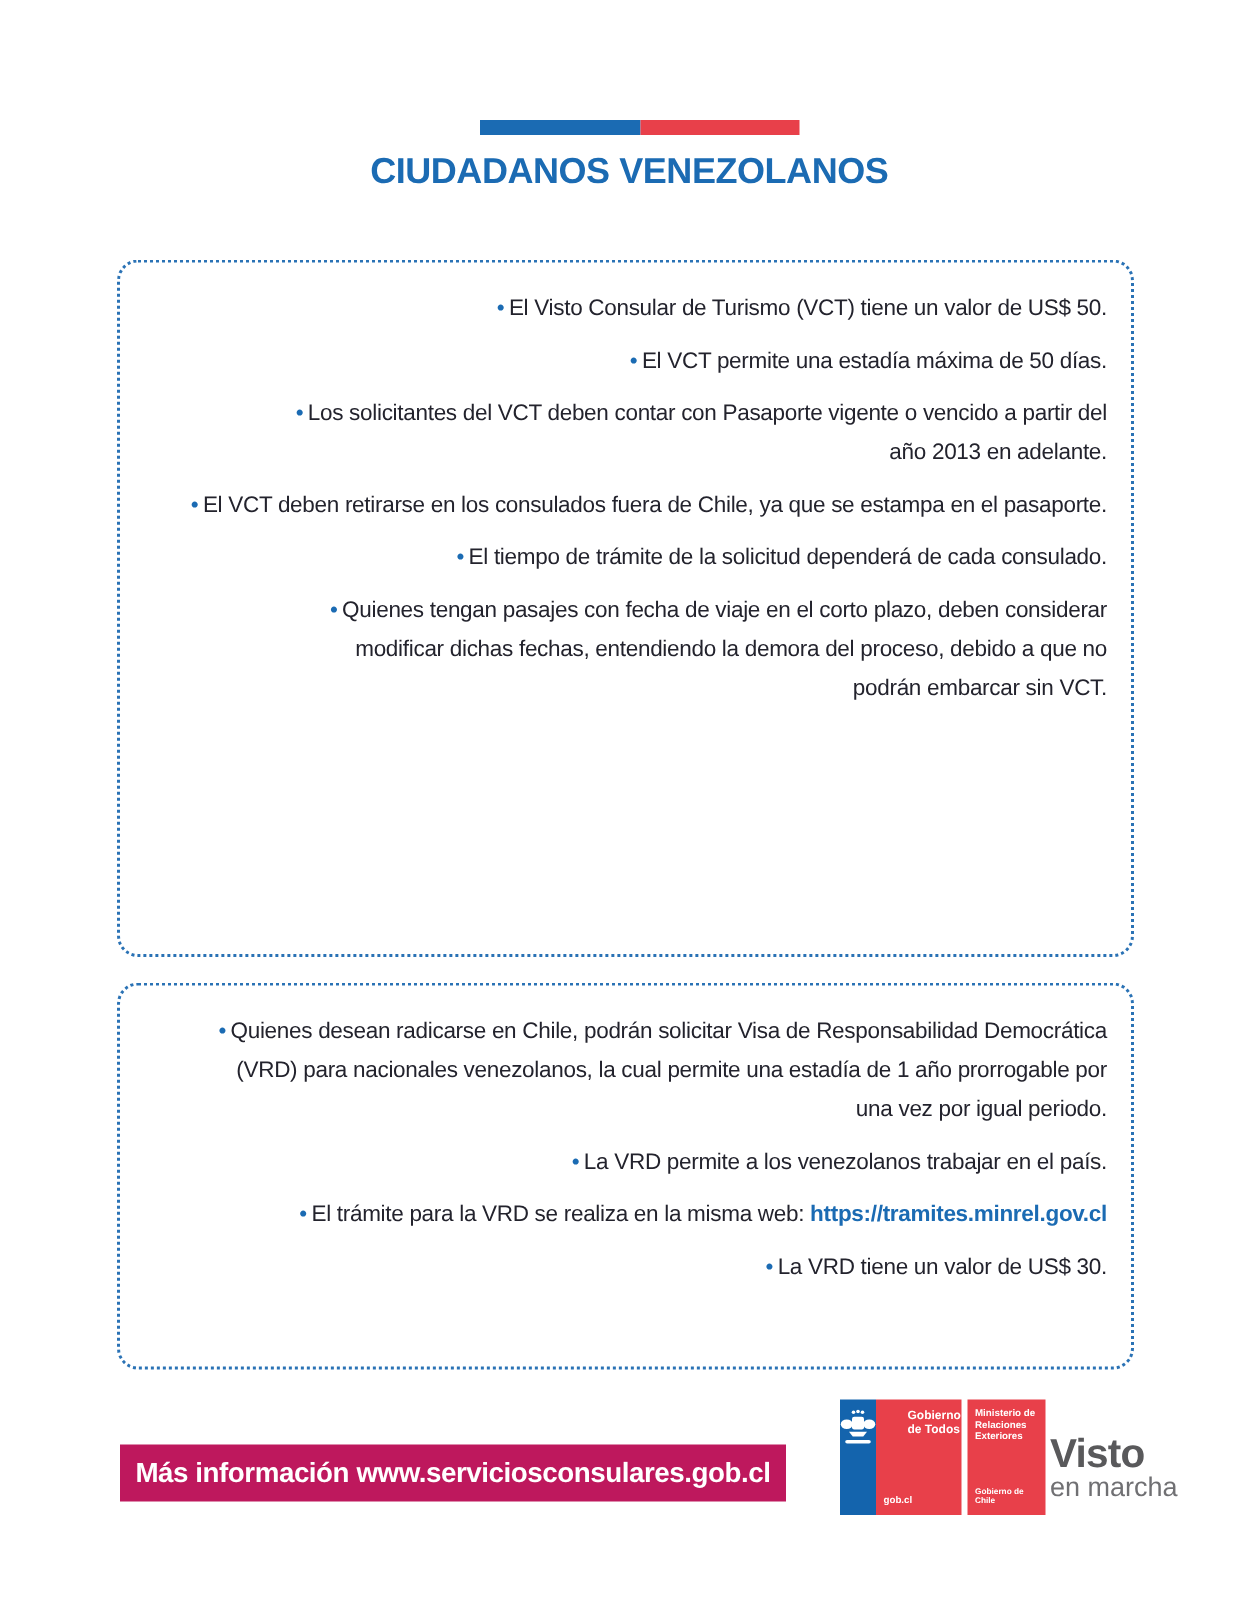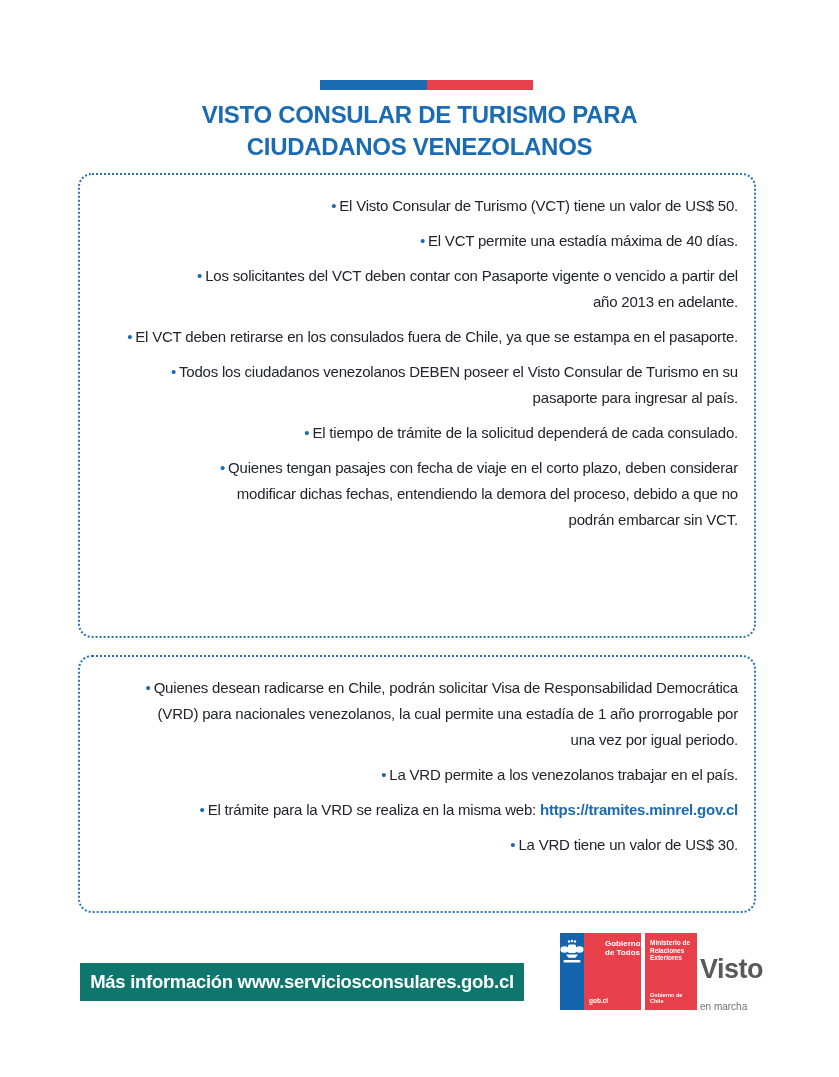--- a/index.html
+++ b/index.html
@@ -22,69 +22,66 @@
   #box-vct { top:173px; height:465px; }
   #box-vrd { top:655px; height:258px; }
   .box h2 { color:#ee4355; font-size:19.5px; line-height:26px; margin:0 0 12px 0; letter-spacing:-0.2px; font-weight:bold; }
   .box p  { color:#23232d; font-size:15px; line-height:26px; margin:0 0 9px 0; letter-spacing:-0.2px;text-align:right; }
   .bullet-dot { color:#1b6bb3; margin-right:3px; }
   .bullet-text { white-space:pre-line; }
   a.lnk { color:#1b6bb3; font-weight:bold; text-decoration:none; }
   a.lnk-block { display:block; }
 
   
-  .banner { position:absolute; left:80px; top:963px; width:444px; height:38px; background:#0f766e;
+  .banner { position:absolute; left:80px; top:963px; width:444px; height:38px; background:#be185d;
     color:#fff; font-weight:bold; font-size:18.5px; line-height:38px; text-align:center; letter-spacing:-0.3px; }
 
   
   .logo-gob { position:absolute; left:560px; top:933px; width:77px; height:77px; display:flex; }
   .logo-gob .col-blue { width:32px; background:#1464ad; display:flex; justify-content:center; padding-top:6px; }
   .logo-gob .col-red  { flex:1; background:#e8404a; position:relative; padding:6px 0 0 21px; }
   .gob-line { color:#fff; font-weight:bold; font-size:8px; line-height:9px; }
   .gob-bottom { position:absolute; left:5px; bottom:6px; color:#fff; font-weight:bold; font-size:6.5px; }
 
   .logo-min { position:absolute; left:645px; top:933px; width:52px; height:77px; background:#e8404a;
     padding:6px 0 0 5px; }
   .min-line { color:#fff; font-weight:bold; font-size:6.5px; line-height:7.5px; }
   .min-bottom { position:absolute; left:5px; bottom:6px; color:#fff; font-weight:bold; font-size:5.5px; }
   .logo-min { position:absolute; }
 
   .chile-brand { position:absolute; left:700px; top:956px; }
   .chile-big   { color:#59595b; font-weight:bold; font-size:27px; line-height:27px; letter-spacing:-0.5px; }
-  .chile-small { color:#707073; font-size:10px; line-height:14px; margin-top:17px; }
+  .chile-small { color:#707073; font-size:18px; line-height:14px; margin-top:1px; }
 </style>
 </head>
 <body>
 
 <div class="page">
 
   <div class="flagbar">
     <div class="half-blue"></div>
     <div class="half-red"></div>
   </div>
 
   <div class="main-title">
-    <div>VISTO CONSULAR DE TURISMO PARA</div>
     <div>CIUDADANOS VENEZOLANOS</div>
   </div>
 
   <div class="box" id="box-vct">
 
     <p><span class="bullet-dot">•</span><span class="bullet-text">El Visto Consular de Turismo (VCT) tiene un valor de US$ 50.</span></p>
 
-    <p><span class="bullet-dot">•</span><span class="bullet-text">El VCT permite una estadía máxima de 40 días.</span></p>
+    <p><span class="bullet-dot">•</span><span class="bullet-text">El VCT permite una estadía máxima de 50 días.</span></p>
 
     <p><span class="bullet-dot">•</span><span class="bullet-text">Los solicitantes del VCT deben contar con Pasaporte vigente o vencido a partir del
 año 2013 en adelante.</span></p>
 
 
     <p><span class="bullet-dot">•</span><span class="bullet-text">El VCT deben retirarse en los consulados fuera de Chile, ya que se estampa en el pasaporte.</span></p>
 
-    <p><span class="bullet-dot">•</span><span class="bullet-text">Todos los ciudadanos venezolanos DEBEN poseer el Visto Consular de Turismo en su
-pasaporte para ingresar al país.</span></p>
 
     <p><span class="bullet-dot">•</span><span class="bullet-text">El tiempo de trámite de la solicitud dependerá de cada consulado.</span></p>
 
     <p><span class="bullet-dot">•</span><span class="bullet-text">Quienes tengan pasajes con fecha de viaje en el corto plazo, deben considerar
 modificar dichas fechas,  entendiendo la demora del proceso, debido a que no
 podrán embarcar sin VCT.</span></p>
   </div>
 
   <div class="box" id="box-vrd">
 

